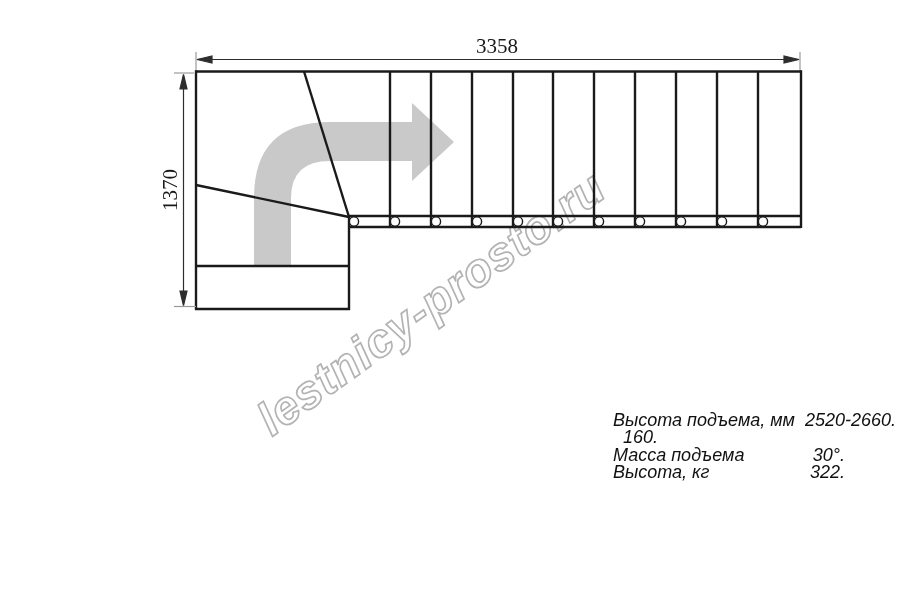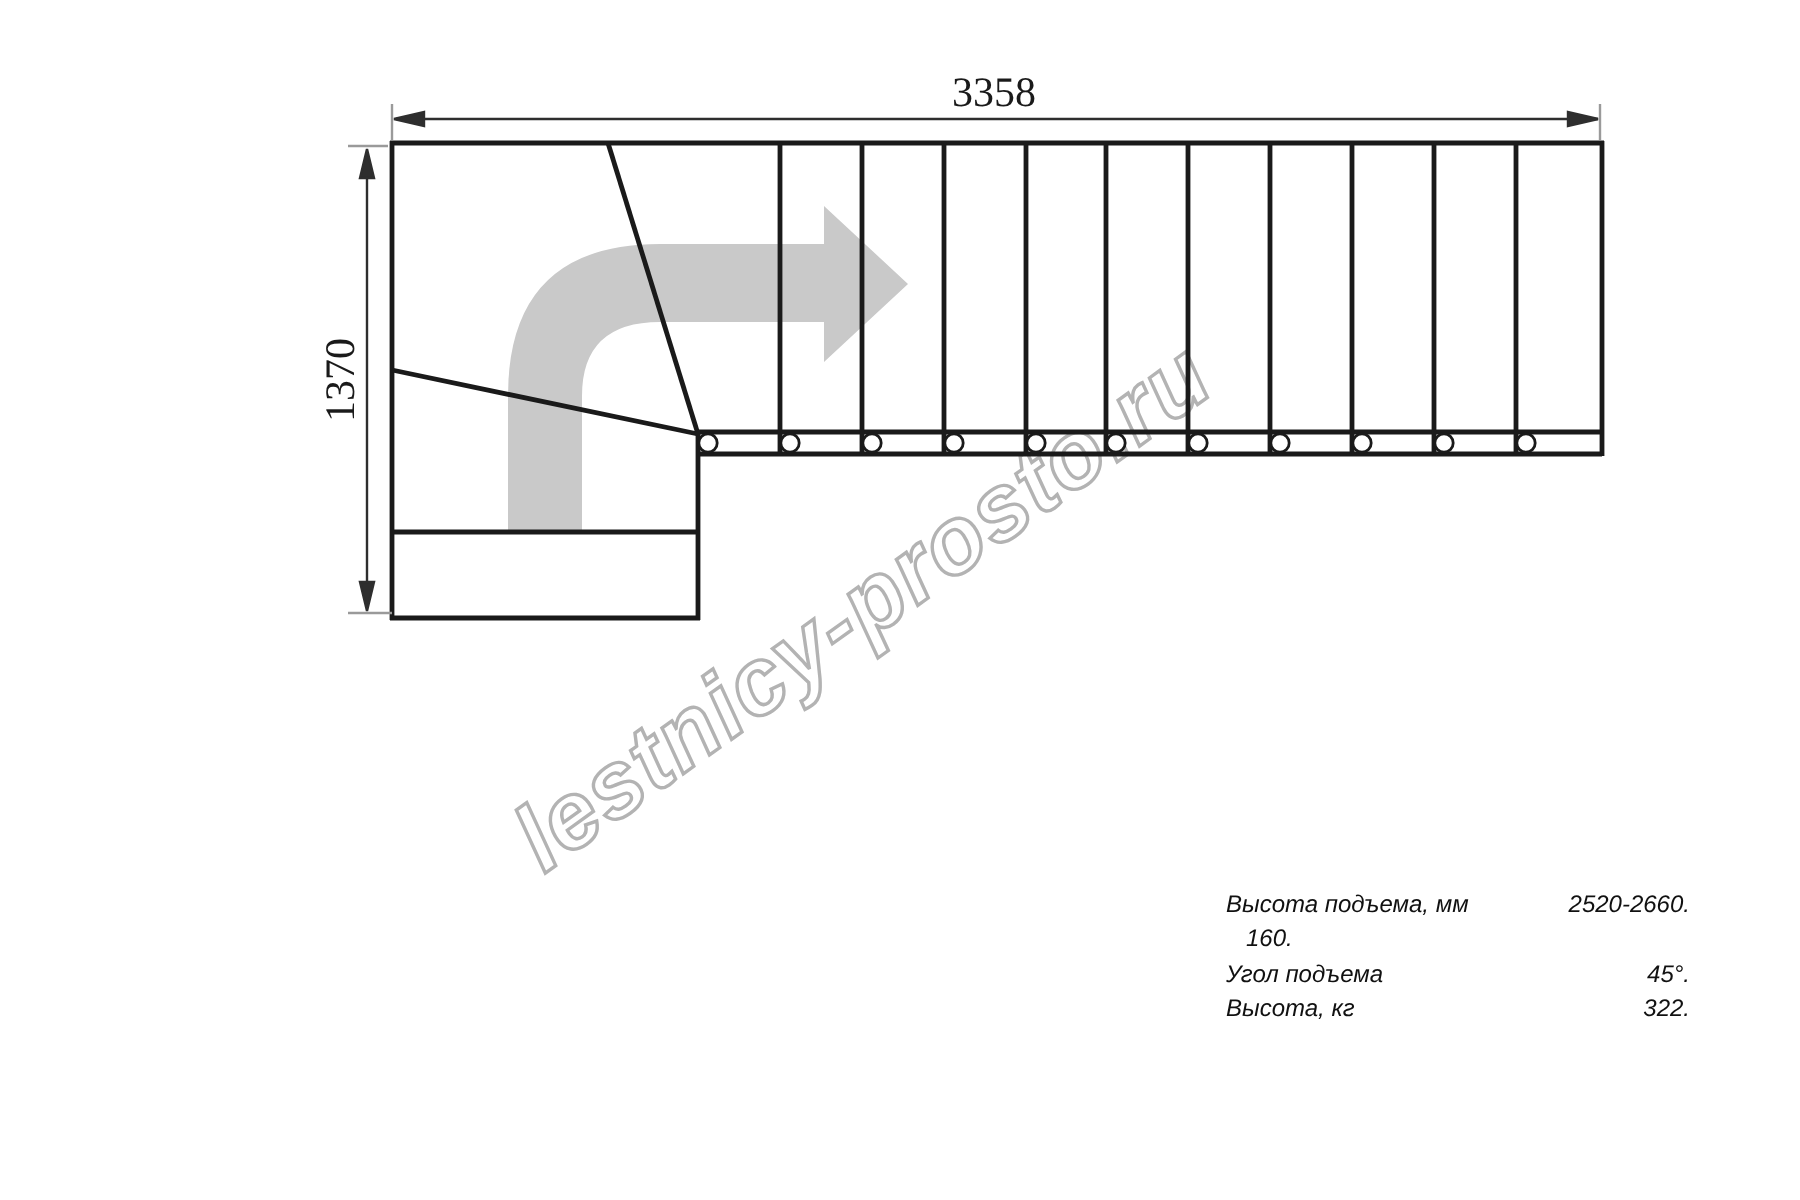--- a/index.html
+++ b/index.html
@@ -34,24 +34,23 @@
     fill: #ffffff;
     stroke: #b3b3b3;
     stroke-width: 1.7px;
   }
   .specs {
     position: absolute;
     left: 613px;
     top: 412px;
     width: 232px;
     font-style: italic;
-    font-size: 12px;
+    font-size: 18px;
     line-height: 17.4px;
     color: #111111;
-    margin-top: 32px;
   }
   .spec-row {
     display: flex;
     justify-content: space-between;
     white-space: nowrap;
   }
   .spec-value {
     padding-left: 10px;
   }
 </style>
@@ -134,22 +133,22 @@
 
   <div class="specs">
     <div class="spec-row">
       <span class="spec-label">Высота подъема, мм</span>
       <span class="spec-value">2520-2660.</span>
     </div>
     <div class="spec-row">
       <span class="spec-value">160.</span>
     </div>
     <div class="spec-row">
-      <span class="spec-label">Угол подъема</span>
-      <span class="spec-value">45°.</span>
+      <span class="spec-label">Масса подъема</span>
+      <span class="spec-value">30°.</span>
     </div>
     <div class="spec-row">
       <span class="spec-label">Высота, кг</span>
       <span class="spec-value">322.</span>
     </div>
   </div>
 
 </div>
 
 </body></html>

